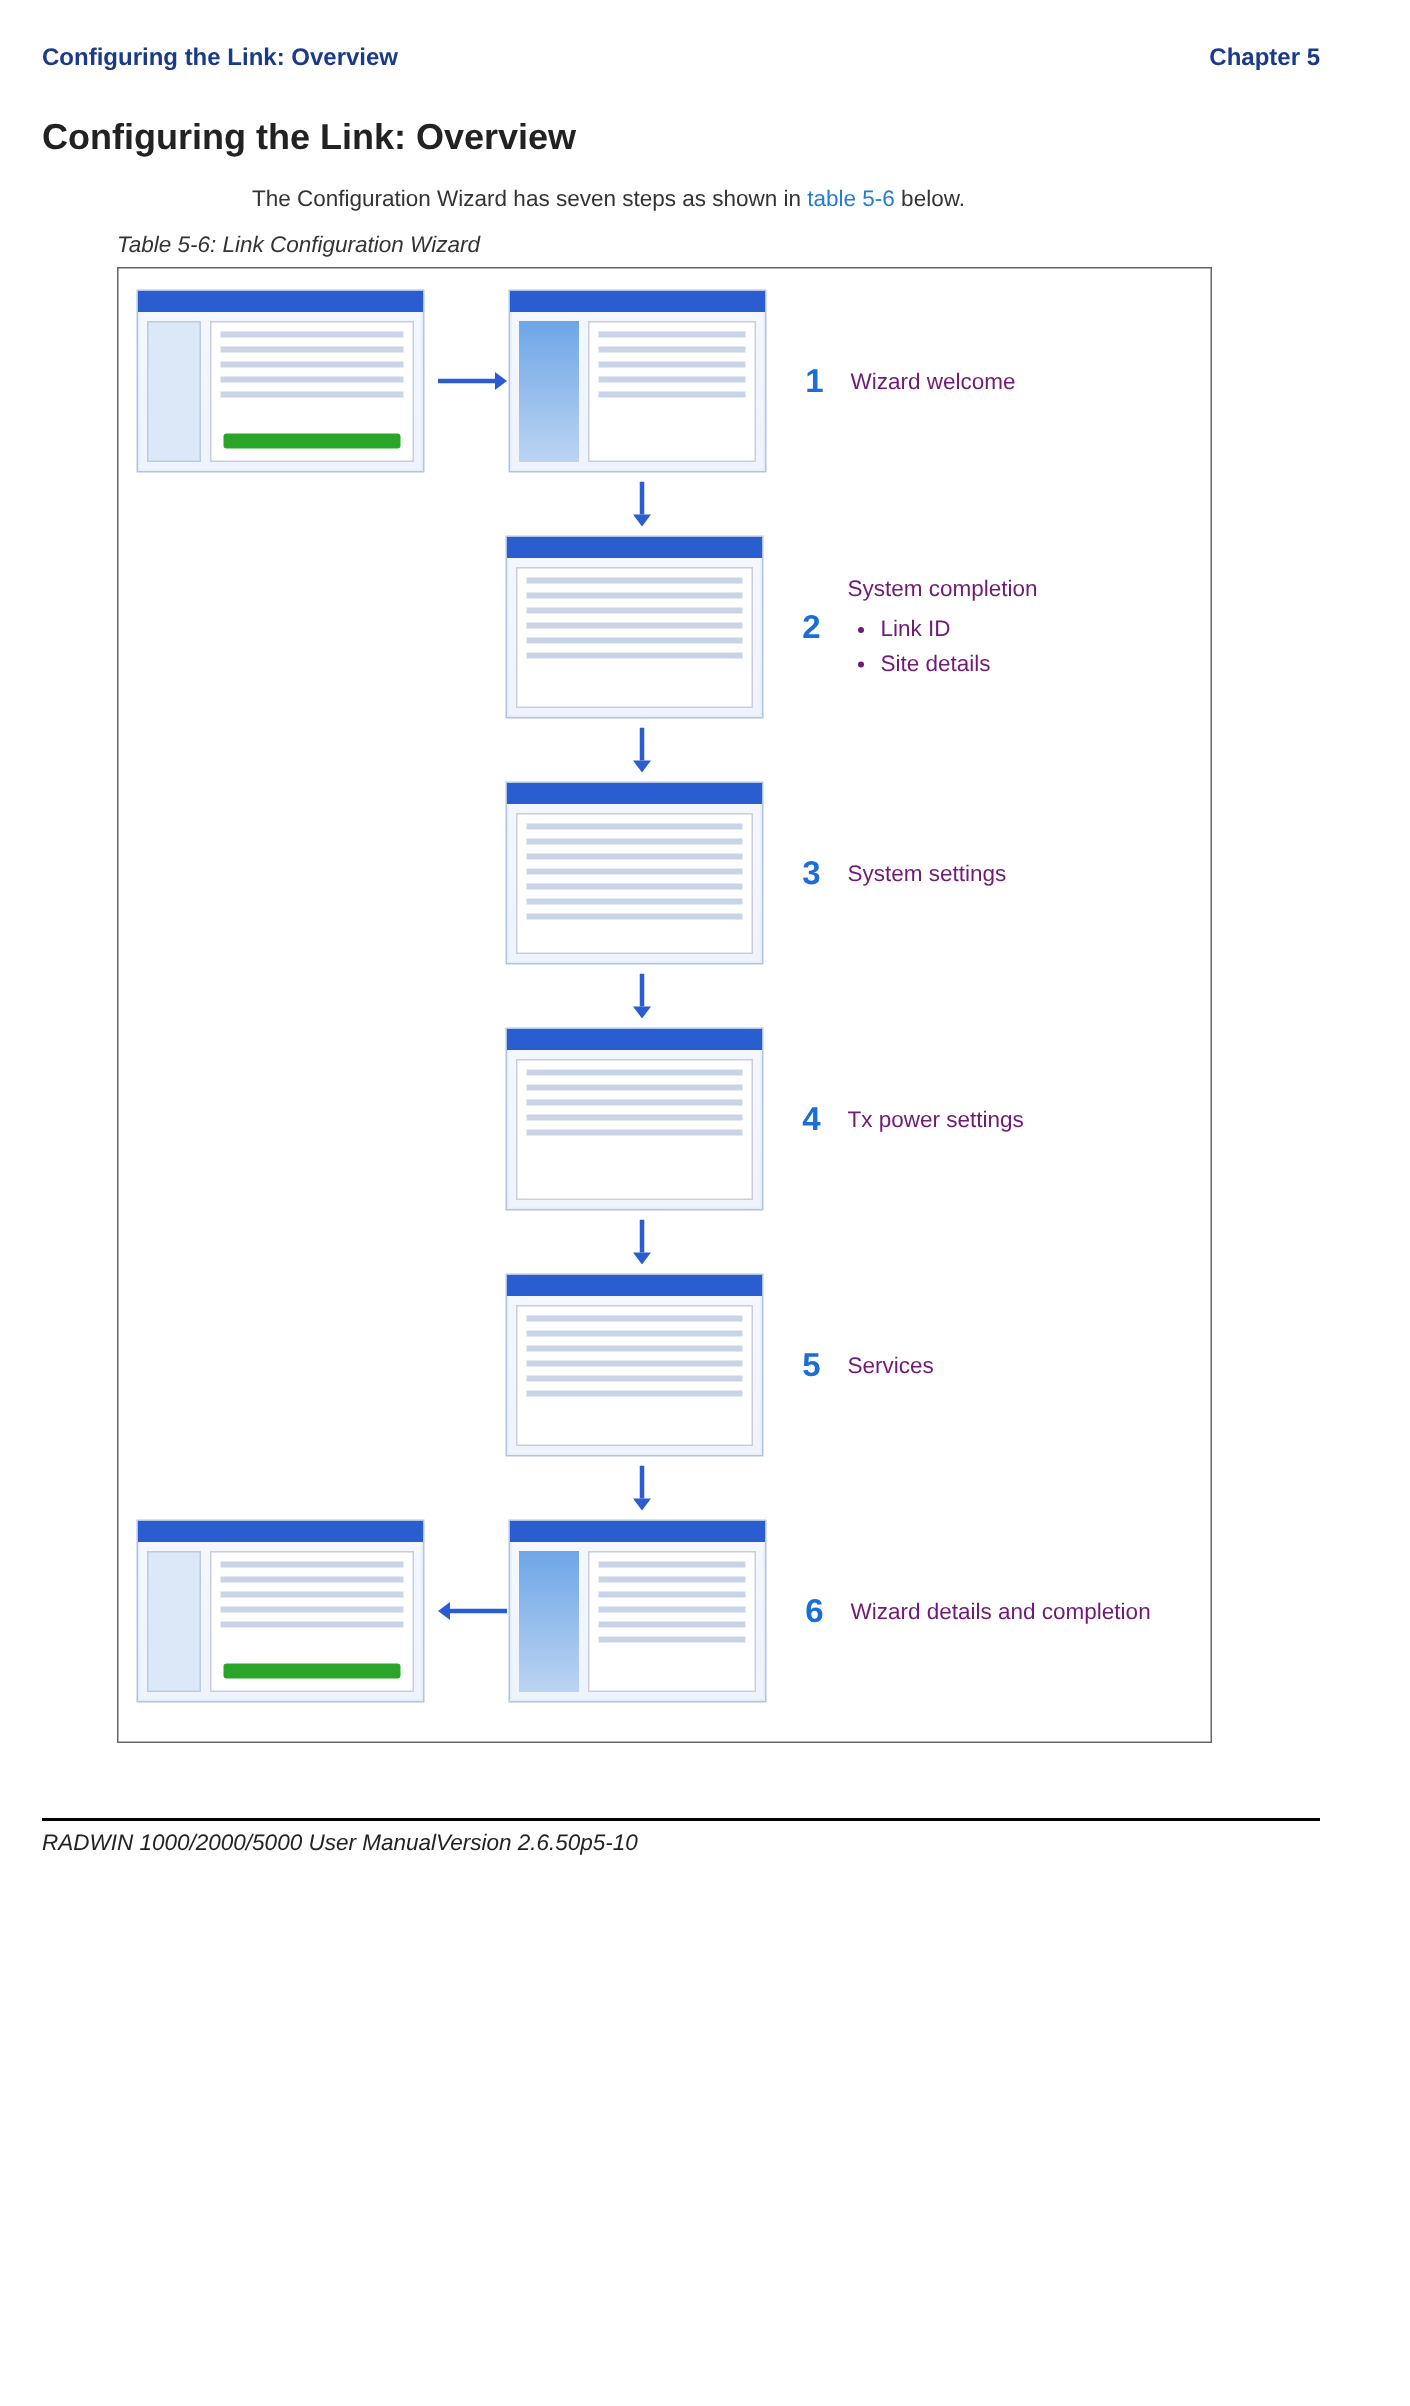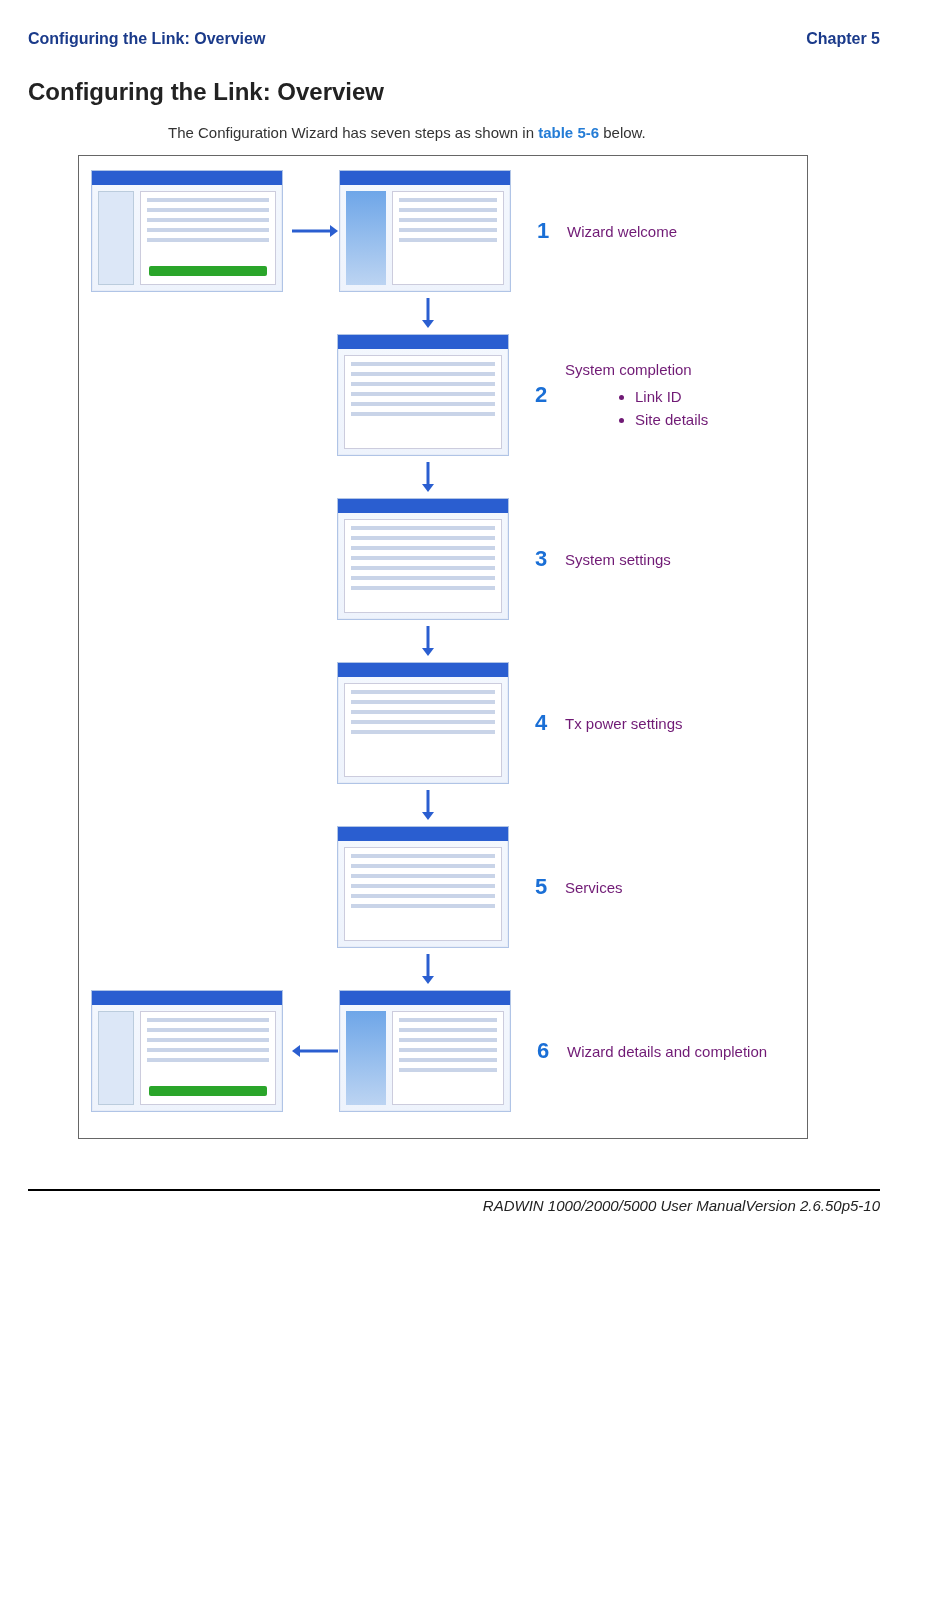--- a/index.html
+++ b/index.html
@@ -28,21 +28,21 @@
     color: #222;
     margin-bottom: 18px;
     font-family: Arial, sans-serif;
   }
   .intro {
     font-size: 15px;
     color: #333;
     margin-left: 140px;
     margin-bottom: 14px;
   }
-  .intro a { color: #247cd6; text-decoration: none; font-weight: bold; }
+  .intro a { color: #247cd6; text-decoration: none; font-weight: normal; }
   .table-caption {
     font-style: italic;
     font-size: 15px;
     color: #333;
     margin: 6px 0 6px 50px;
   }
   .wizard-box {
     border: 1px solid #666;
     margin-left: 50px;
     padding: 14px 12px 20px 12px;
@@ -82,21 +82,21 @@
     text-align: center;
     flex-shrink: 0;
     margin-right: 10px;
   }
   .stepdesc {
     font-size: 15px;
     color: #701a75;
     line-height: 1.4;
   }
   .stepdesc ul { margin: 6px 0 0 4px; padding-left: 18px; }
-  .stepdesc li { margin-bottom: 2px; margin-left: 48px; }
+  .stepdesc li { margin-bottom: 2px; }
   .varrow-row {
     display: flex;
     margin-bottom: 6px;
   }
   .varrow {
     margin-left: 330px;
     height: 30px;
     display:flex;
     align-items:center;
     justify-content:center;
@@ -122,21 +122,21 @@
   }
   .sc .lines span{height:4px;}
   .sc .pale { background:#fff; }
   .sc .leftimg { width: 40px; background: linear-gradient(#6ea6e8,#bcd4f2);}
   
   .footer {
     border-top: 2px solid #000;
     margin-top: 50px;
     padding-top: 6px;
     display: flex;
-    justify-content: flex-end;
+    justify-content: flex-start;
     font-style: italic;
     font-size: 15px;
     color: #222;
   }
   
   svg { display:block; }
 </style>
 </head>
 <body>
 
@@ -145,20 +145,21 @@
     <span>Configuring the Link: Overview</span>
     <span>Chapter 5</span>
   </div>
 
   <div class="h1">Configuring the Link: Overview</div>
 
   <div class="intro">
     <span>The Configuration Wizard has seven steps as shown in </span><a href="#">table 5-6</a><span> below.</span>
   </div>
 
+  <div class="table-caption">Table 5-6: Link Configuration Wizard</div>
 
   <div class="wizard-box">
 
     <div class="row">
       <div class="left-sc sc">
         <div class="titlebar"></div>
         <div class="body">
           <div class="side"></div>
           <div class="main">
               <div class="lines">

